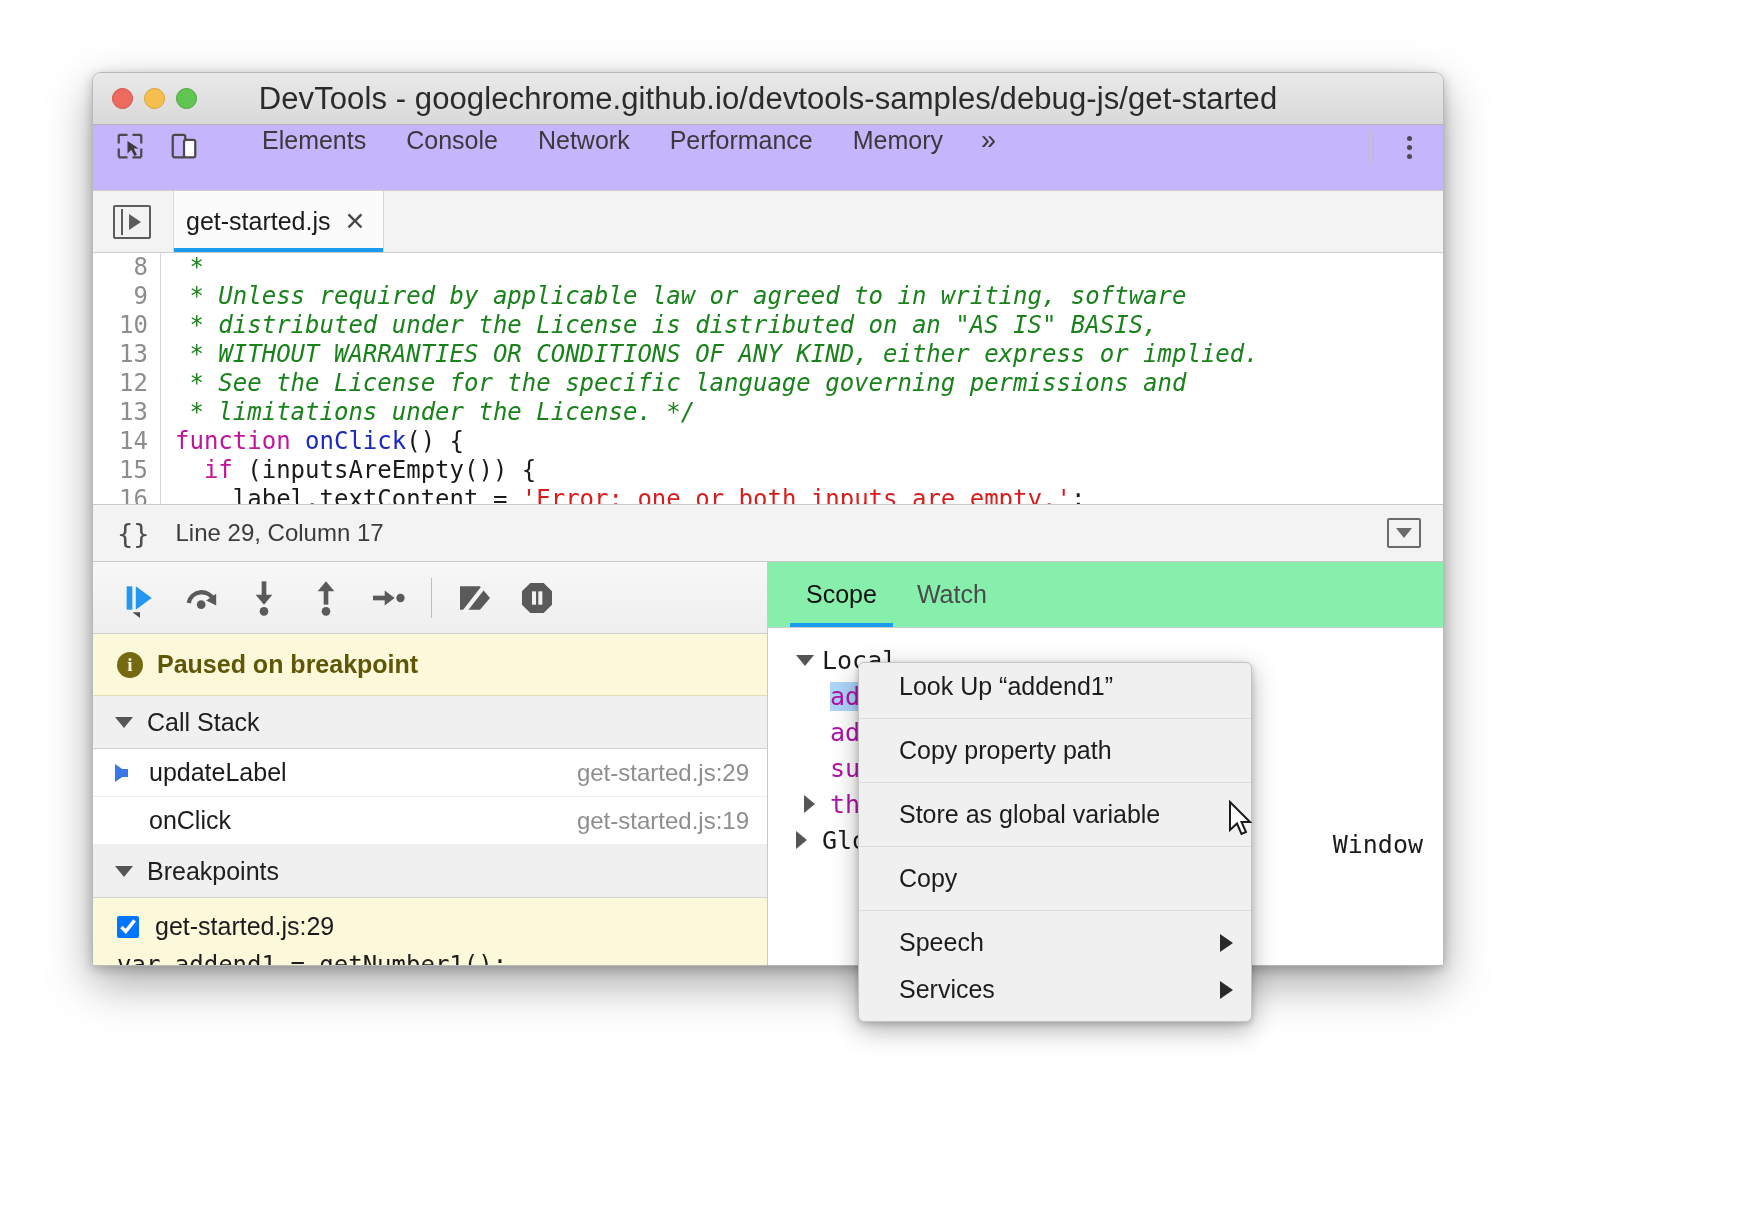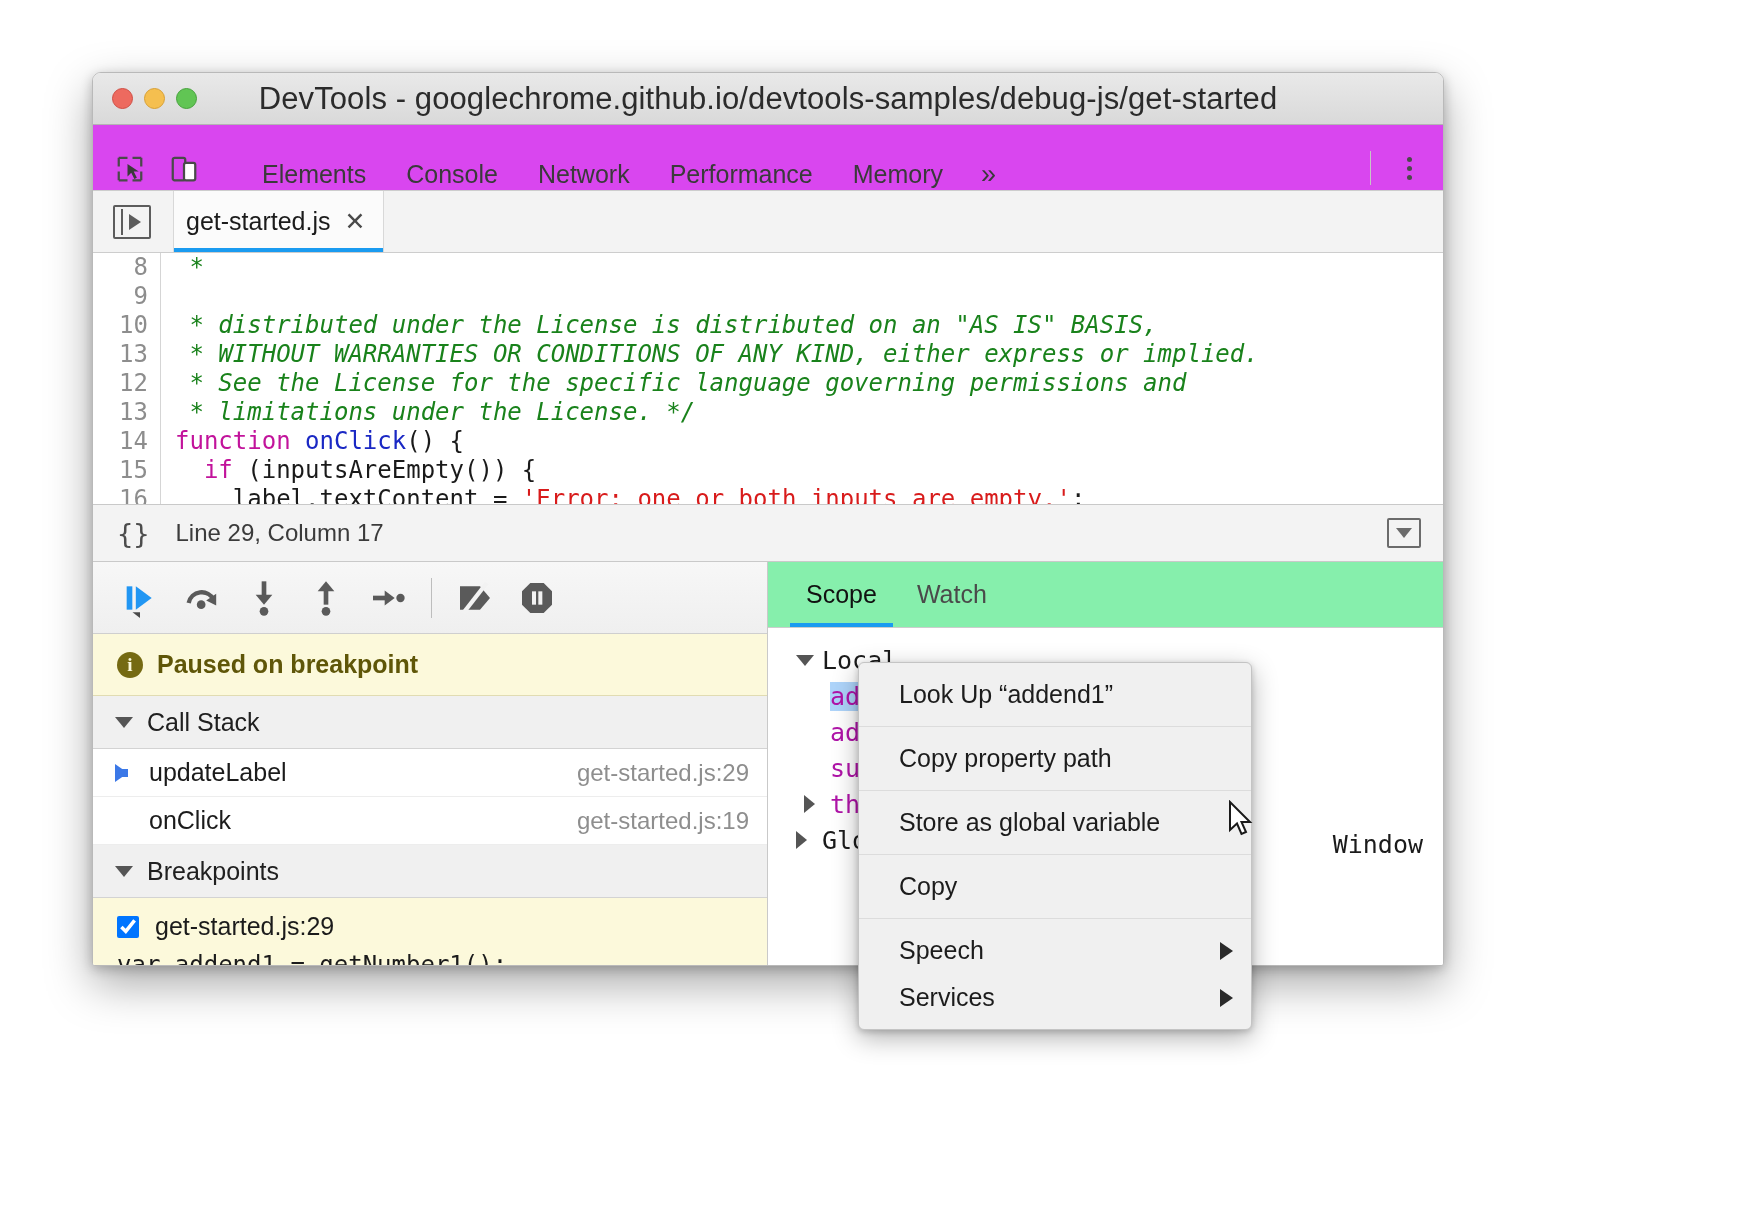--- a/index.html
+++ b/index.html
@@ -41,23 +41,23 @@
   .dot.green { background: #61c554; border: 1px solid #46a23c; }
   .win-title {
     position: absolute; left: 0; right: 0; text-align: center;
     font-size: 31px; color: #2b2b2b; letter-spacing: 0.1px;
     pointer-events: none;
   }
 
   
   .tabbar {
     height: 66px;
-    background: #d946ef;
+    background: #c4b5fd;
     border-bottom: 1px solid #cdcdcd;
-    display: flex; align-items: flex-end;
+    display: flex; align-items: flex-start;
     position: relative;
   }
   .tb-icons { display: flex; align-items: center; padding: 0 12px 0 16px; gap: 12px; }
   .tb-icon { width: 42px; height: 42px; display: flex; align-items: center; justify-content: center; cursor: pointer; }
   .tb-sep { width: 1px; background: #c6c6c6; margin: 14px 8px 14px 4px; }
   .tabs { display: flex; align-items: stretch; }
   .tab {
     display: flex; align-items: center;
     padding: 0 20px;
     font-size: 25px; color: #3a3a3a;
@@ -268,21 +268,21 @@
 
   
   .ctxmenu {
     position: absolute;
     left: 858px; top: 662px;
     width: 394px;
     background: #f0f0f0;
     border: 1px solid #c4c4c4;
     border-radius: 6px;
     box-shadow: 0 8px 26px rgba(0,0,0,0.30), 0 2px 6px rgba(0,0,0,0.18);
-    padding: 8px 0 8px 0;
+    padding: 0 0 8px 0;
     z-index: 50;
   }
   .ctxitem {
     height: 47px; display: flex; align-items: center;
     padding: 0 18px 0 40px;
     font-size: 25px; color: #1c1c1c; cursor: pointer;
     position: relative;
   }
   .ctxitem.sel { background: #3b89f0; color: #fff; }
   .ctxsep { height: 1px; background: #dcdcdc; margin: 8px 0; }
@@ -368,20 +368,21 @@
     </div>
 
     <div class="editor">
       <div id="code-lines">
           <div class="codeline">
             <div class="gutter">8</div>
             <div class="codetext"><span class="tok-comment"> * </span></div>
           </div>
           <div class="codeline">
             <div class="gutter">9</div>
+            <div class="codetext"><span class="tok-comment"> * Unless required by applicable law or agreed to in writing, software</span></div>
           </div>
           <div class="codeline">
             <div class="gutter">10</div>
             <div class="codetext"><span class="tok-comment"> * distributed under the License is distributed on an "AS IS" BASIS,</span></div>
           </div>
           <div class="codeline">
             <div class="gutter">13</div>
             <div class="codetext"><span class="tok-comment"> * WITHOUT WARRANTIES OR CONDITIONS OF ANY KIND, either express or implied.</span></div>
           </div>
           <div class="codeline">

